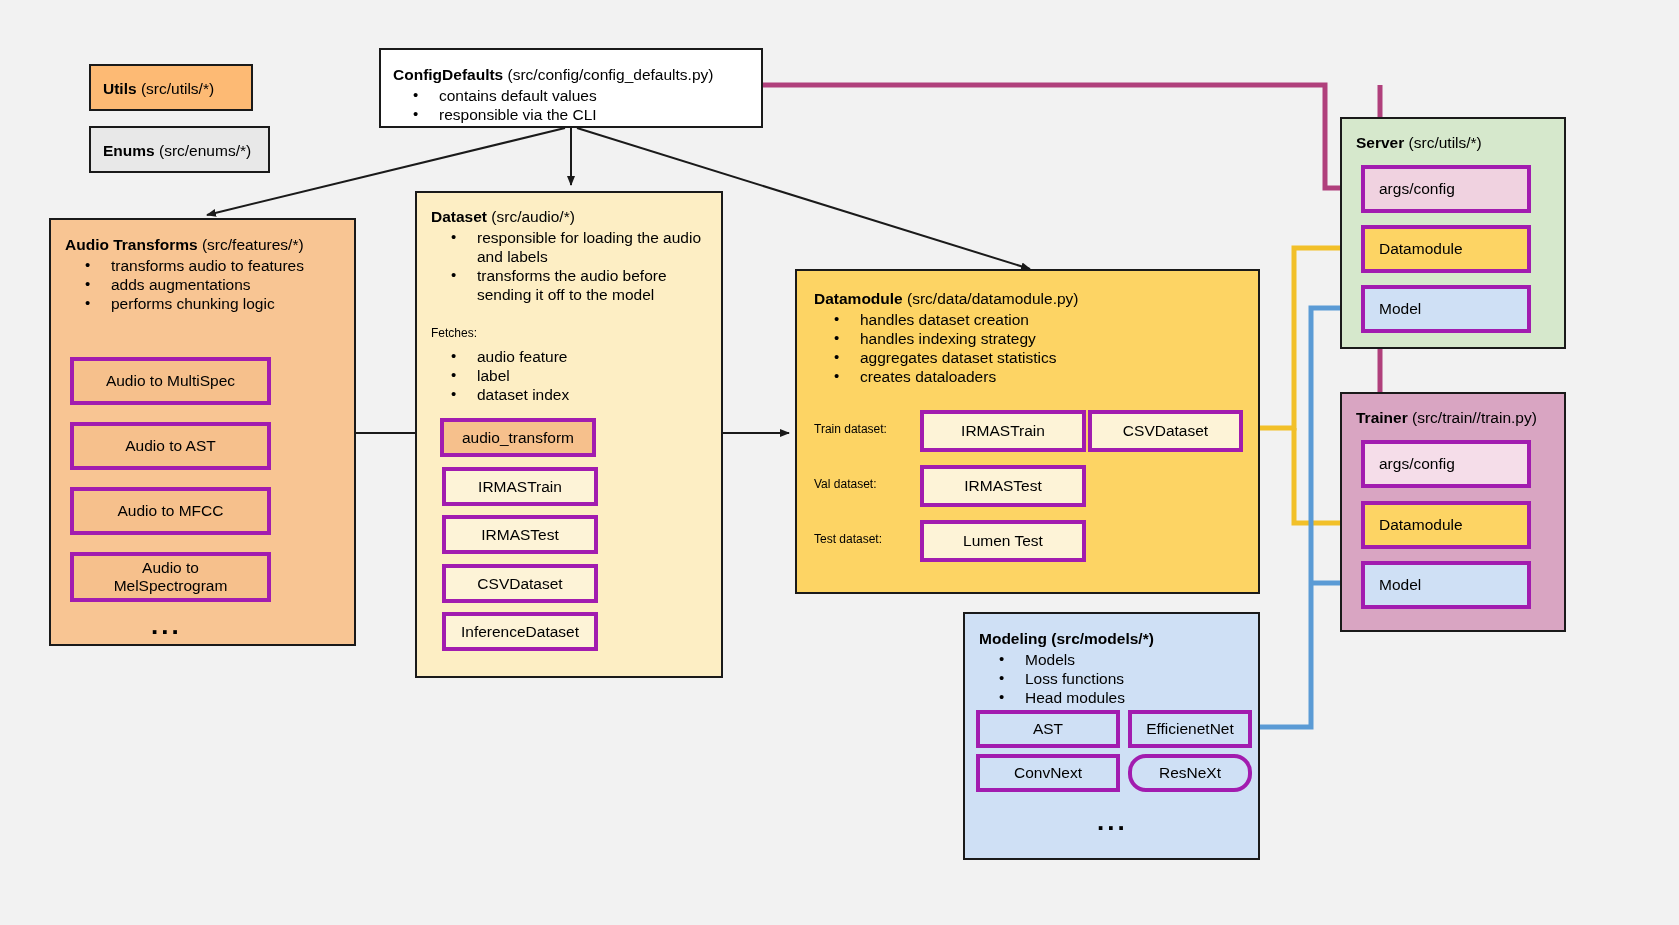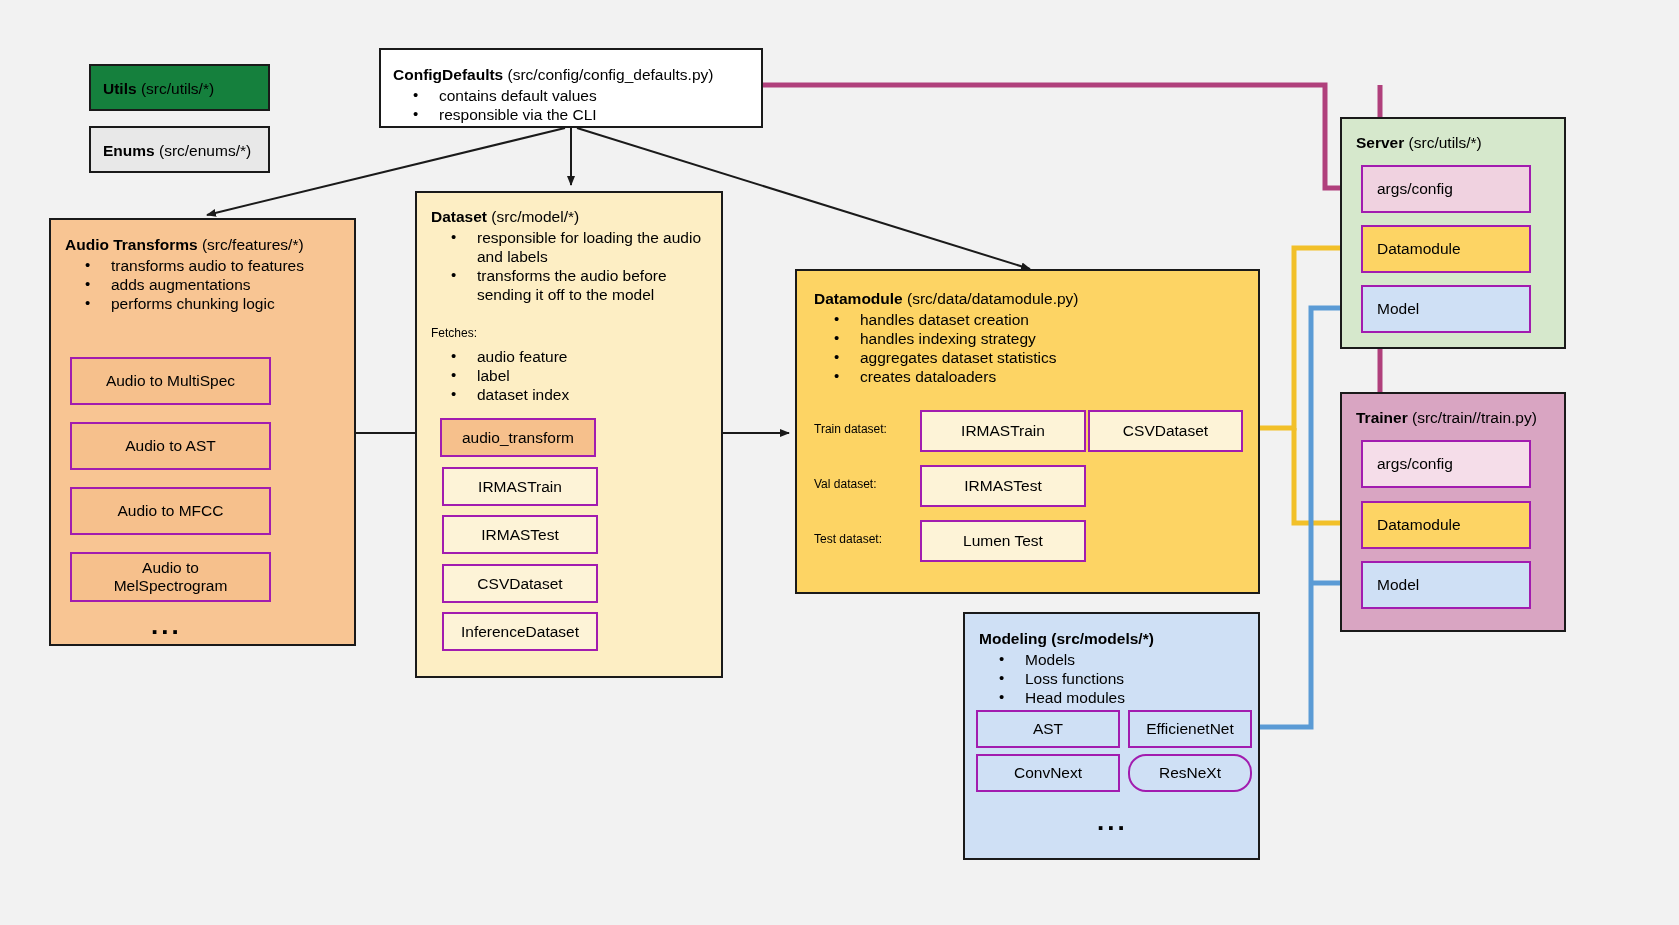--- a/index.html
+++ b/index.html
@@ -11,21 +11,21 @@
     position:relative;
   }
   #canvas{position:absolute;left:0;top:0;width:1679px;height:925px;}
   svg.wires{position:absolute;left:0;top:0;width:1679px;height:925px;pointer-events:none;}
   .box{position:absolute;box-sizing:border-box;border:2px solid #1a1a1a;}
   .title{font-size:15.5px;color:#000;line-height:1.25;}
   .title b{font-weight:bold;}
   ul.bul{margin:2px 0 0 0;padding:0;list-style:none;}
   ul.bul li{position:relative;padding-left:46px;font-size:15.5px;line-height:19px;color:#000;}
   ul.bul li::before{content:"\2022";position:absolute;left:20px;top:-1px;font-size:15px;}
-  .subbox{position:absolute;box-sizing:border-box;border:2px solid #a21caf;
+  .subbox{position:absolute;box-sizing:border-box;border:4px solid #a21caf;
           display:flex;align-items:center;justify-content:center;text-align:center;
           font-size:15.5px;color:#000;line-height:18px;}
   .pagetitle{position:absolute;left:10px;top:2px;font-size:25px;font-weight:bold;color:#000;letter-spacing:-0.2px;}
   .ell{position:absolute;font-size:26px;font-weight:bold;letter-spacing:3px;color:#000;}
   .lbl{position:absolute;font-size:12px;color:#000;}
 </style>
 </head>
 <body>
 
 <div id="canvas">
@@ -51,21 +51,21 @@
     <path d="M762,85 L1325,85 L1325,188 L1359,188" fill="none" stroke="#b0407c" stroke-width="5" stroke-linejoin="miter" stroke-linecap="butt"></path>
     <path d="M1380,85 L1380,462 L1359,462" fill="none" stroke="#b0407c" stroke-width="5" stroke-linejoin="miter" stroke-linecap="butt"></path>
 
     <path d="M1260,428 L1294,428 L1294,248 L1359,248" fill="none" stroke="#f2c029" stroke-width="5" stroke-linejoin="miter"></path>
     <path d="M1294,428 L1294,523 L1359,523" fill="none" stroke="#f2c029" stroke-width="5" stroke-linejoin="miter"></path>
 
     <path d="M1260,727 L1311,727 L1311,308 L1359,308" fill="none" stroke="#5b9bd5" stroke-width="5" stroke-linejoin="miter"></path>
     <path d="M1311,583 L1359,583" fill="none" stroke="#5b9bd5" stroke-width="5" stroke-linejoin="miter"></path>
   </svg>
 
-  <div class="box" style="left:89px;top:64px;width:181px;height:47px;background:#15803d;">
+  <div class="box" style="left:89px;top:64px;width:164px;height:47px;background:#fdba74;">
     <div class="title" style="position:absolute;left:12px;top:13px;">
       <b>Utils</b><span> (src/utils/*)</span>
     </div>
   </div>
 
   <div class="box" style="left:89px;top:126px;width:181px;height:47px;background:#e8e8e8;">
     <div class="title" style="position:absolute;left:12px;top:13px;">
       <b>Enums</b><span> (src/enums/*)</span>
     </div>
   </div>
@@ -92,21 +92,21 @@
     <div class="subbox" style="left:19px;top:137px;width:201px;height:48px;background:#f6c08c;">Audio to MultiSpec</div>
     <div class="subbox" style="left:19px;top:202px;width:201px;height:48px;background:#f6c08c;">Audio to AST</div>
     <div class="subbox" style="left:19px;top:267px;width:201px;height:48px;background:#f6c08c;">Audio to MFCC</div>
     <div class="subbox" style="left:19px;top:332px;width:201px;height:50px;background:#f6c08c;white-space:pre-line;">Audio to
 MelSpectrogram</div>
     <div class="ell" style="left:100px;top:390px;">...</div>
   </div>
 
   <div class="box" style="left:415px;top:191px;width:308px;height:487px;background:#fdeec4;">
     <div class="title" style="position:absolute;left:14px;top:14px;right:8px;">
-      <b>Dataset</b><span> (src/model/*)</span>
+      <b>Dataset</b><span> (src/audio/*)</span>
       <ul class="bul">
         <li>responsible for loading the audio and labels</li>
         <li>transforms the audio before sending it off to the model</li>
       </ul>
     </div>
     <div class="lbl" style="left:14px;top:133px;">Fetches:</div>
     <div style="position:absolute;left:14px;top:152px;right:8px;">
       <ul class="bul">
         <li>audio feature</li>
         <li>label</li>

